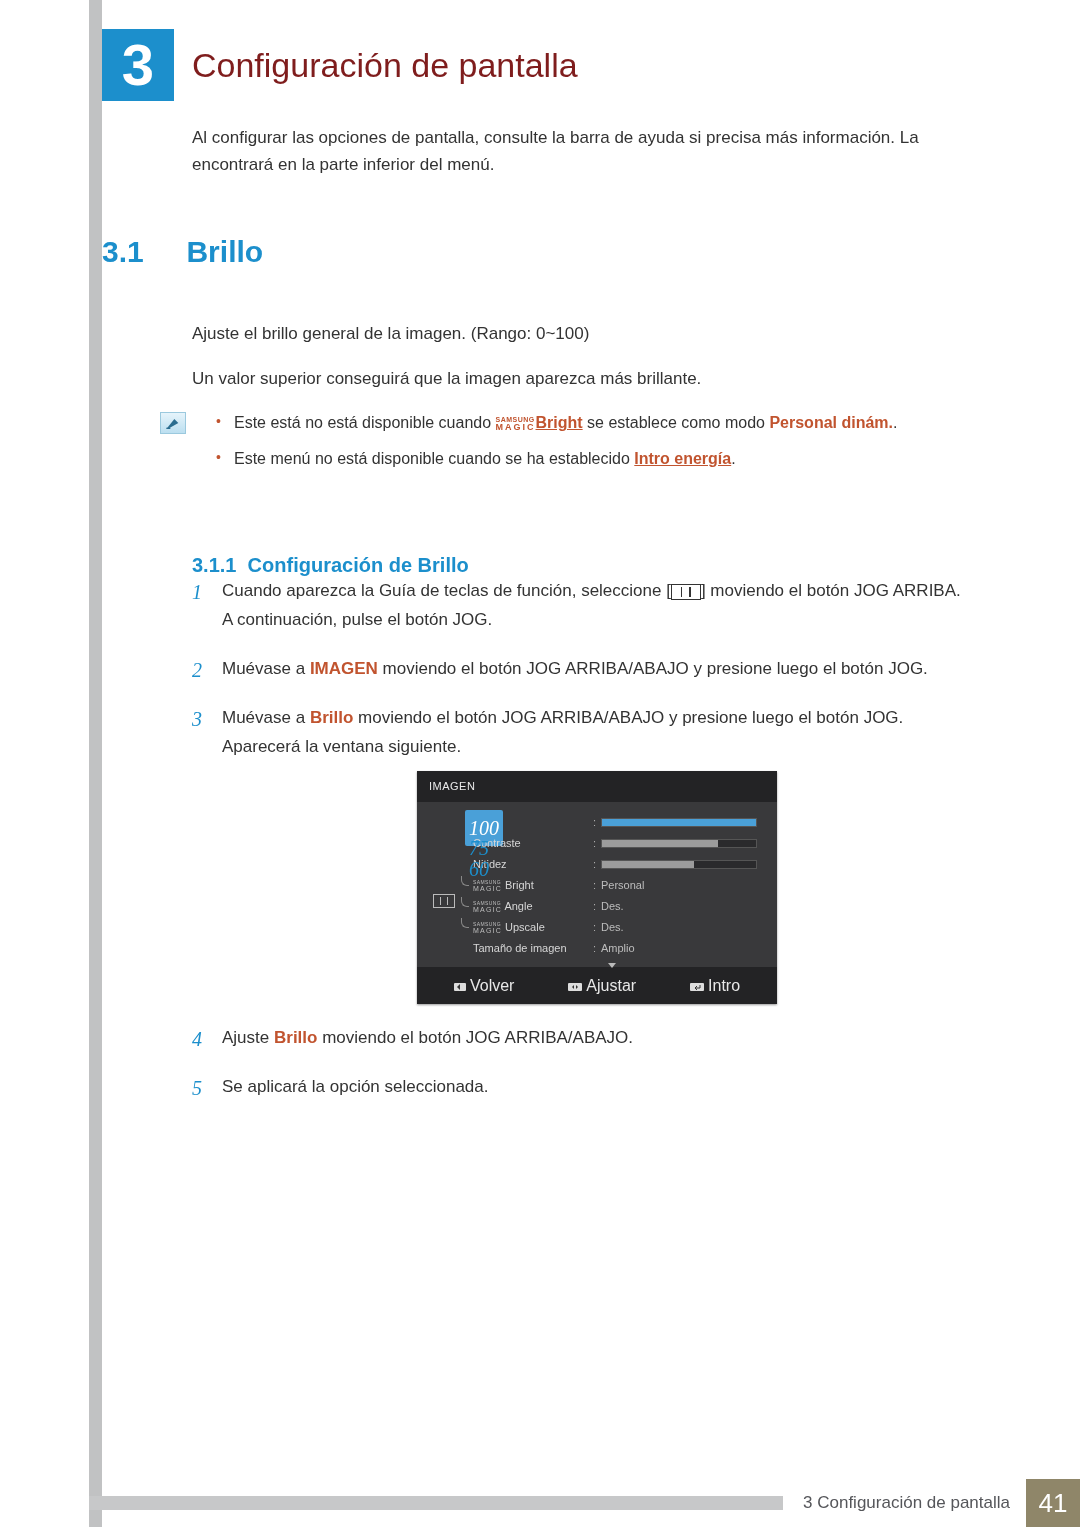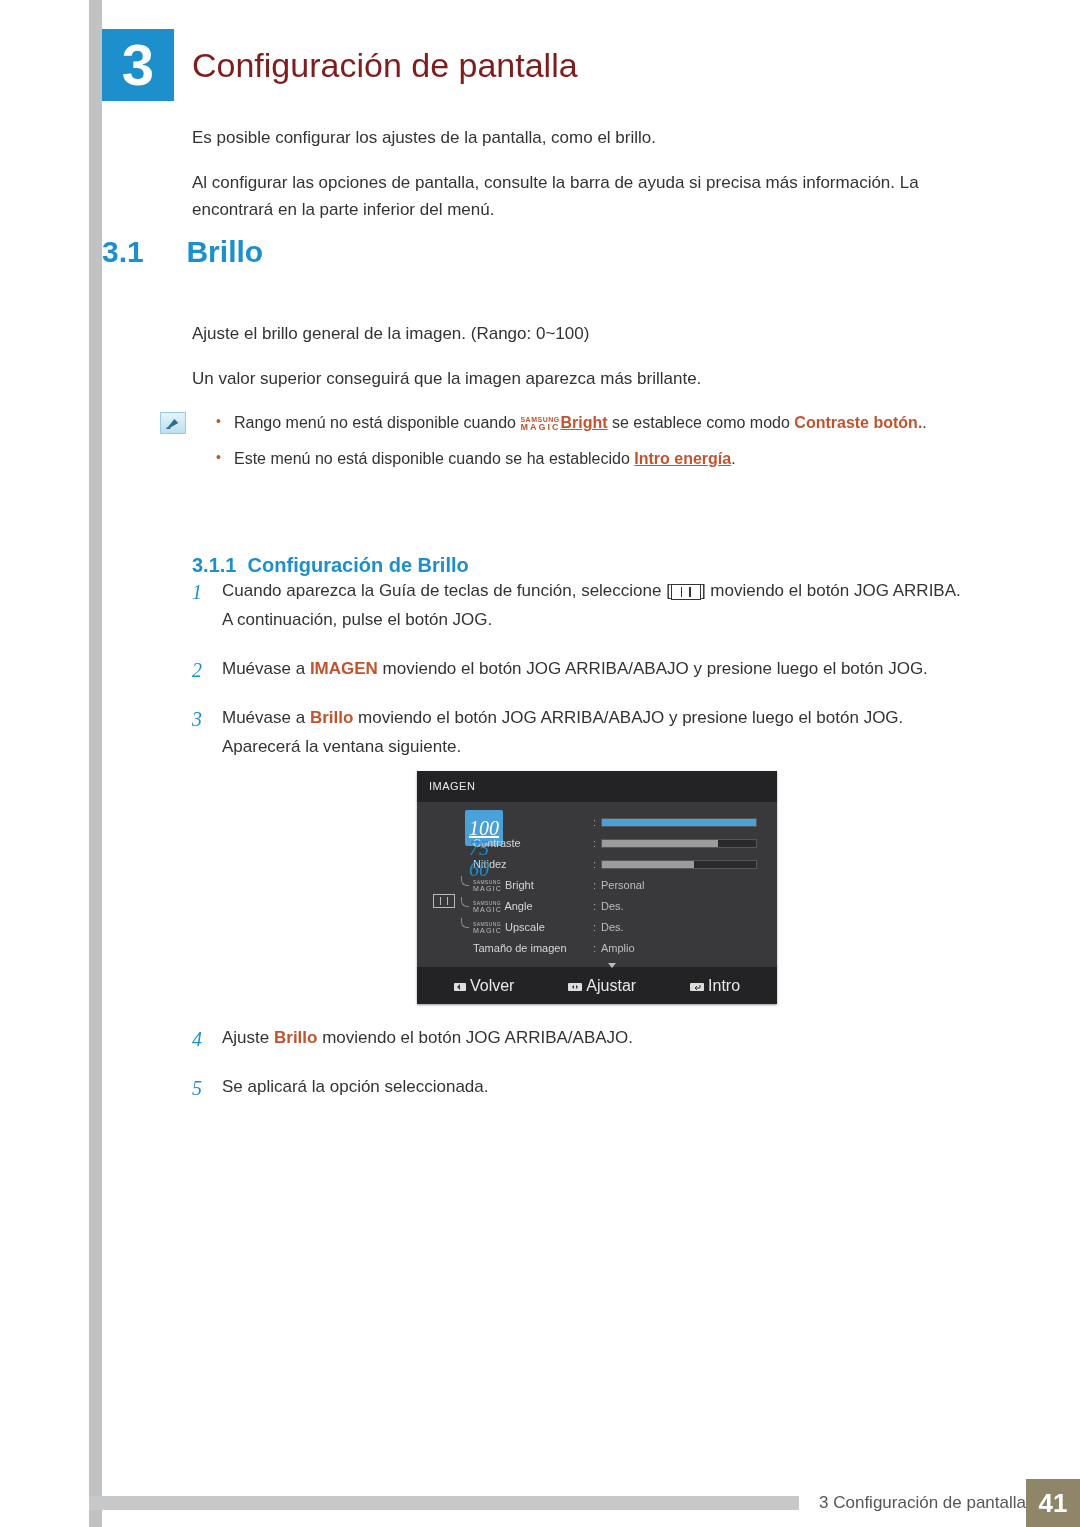--- a/index.html
+++ b/index.html
@@ -222,21 +222,21 @@
   .osd-row .lab { flex: 0 0 120px; }
   .osd-row.active .lab { color:#f2c316; }
   .osd-row .colon { width:8px; color:#aaa; }
   .osd-row .val { flex:1; color:#bdbdbd;}
   .osd-row .slider {
     flex:1; height:9px; background:#2a2a2c; border:1px solid #555; position:relative; margin-right:6px;
   }
   .osd-row .slider .fill { position:absolute; left:0; top:0; bottom:0; background:#4aa0d8;}
   .osd-row .slider .fillg { position:absolute; left:0; top:0; bottom:0; background:#9c9c9c;}
   .osd-row .num { width:28px; text-align:right; font-size:11px;}
-  .osd-row.active .num { background:#4aa0d8; color:#fff; padding:1px 4px; width:auto; border-radius:2px; margin-left:4px;text-decoration:underline;}
+  .osd-row.active .num { background:#4aa0d8; color:#fff; padding:1px 4px; width:auto; border-radius:2px; margin-left:4px;}
   .magic-tag-w { display:inline-block; line-height:1; vertical-align:middle;}
   .magic-tag-w .s{display:block;font-size:5px;letter-spacing:0.4px;color:#bdbdbd;}
   .magic-tag-w .m{display:block;font-size:7px;letter-spacing:1.2px;color:#bdbdbd;}
   .osd-row .arrow-down{
     position:absolute; left:50%; bottom:-9px; transform:translateX(-50%);
     width:0;height:0;border-left:4px solid transparent;border-right:4px solid transparent;border-top:5px solid #bbb;
   }
   .osd-footer {
     background:#232325;
     display:flex;
@@ -265,38 +265,38 @@
     font-size:17px;
     color:#55565a;
     padding-left: 20px;
   }
   .footer-page {
     width:54px;
     height:48px;
     background:#8f8669;
     color:#fff;
     font-size:26px;
-    font-weight:bold;
+    font-weight:normal;
     display:flex;
     align-items:center;
     justify-content:center;
+    margin-left:16px;
   }
 </style>
 </head>
 <body>
 
 <div class="sidebar-stripe"></div>
 
 <div class="header-area">
   <div class="chapter-badge">3</div>
   <div class="chapter-title">Configuración de pantalla</div>
 </div>
 
 <div class="intro-block">
-  <p>Es posible configurar los ajustes de la pantalla, como el brillo.</p>
   <p>Al configurar las opciones de pantalla, consulte la barra de ayuda si precisa más información. La encontrará en la parte inferior del menú.</p>
 </div>
 
 <div class="section-row">
   <span class="section-num">3.1</span>
   <span class="section-title">Brillo</span>
 </div>
 
 <div class="body-block">
   <p>Ajuste el brillo general de la imagen. (Rango: 0~100)</p>
@@ -304,27 +304,27 @@
 
   <div class="note-box">
     <div class="note-icon">
       <svg viewBox="0 0 24 24">
           <path d="M3 20 L14 6 L20 12 L6 20 Z" fill="#2b6d8f"></path>
           <rect x="2" y="19" width="6" height="2" fill="#2b6d8f"></rect>
         </svg>
     </div>
     <ul class="note-list">
       <li>
-        <span>Rango menú no está disponible cuando </span>
+        <span>Este está no está disponible cuando </span>
         <span class="magic-tag">
           <span class="s">SAMSUNG</span>
           <span class="m">MAGIC</span>
         </span><span class="bold-orange-u">Bright</span>
         <span> se establece como modo </span>
-        <span class="bold-orange">Contraste botón.</span><span>.</span>
+        <span class="bold-orange">Personal dinám.</span><span>.</span>
       </li>
       <li>
         <span>Este menú no está disponible cuando se ha establecido </span>
         <span class="bold-orange-u">Intro energía</span><span>.</span>
       </li>
     </ul>
   </div>
 </div>
 
 <div class="subsection">

